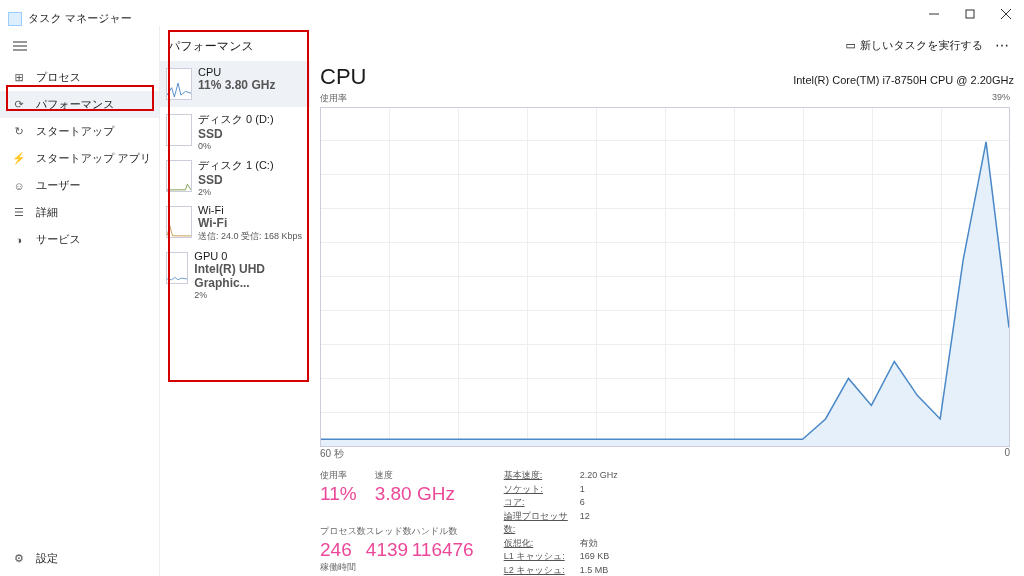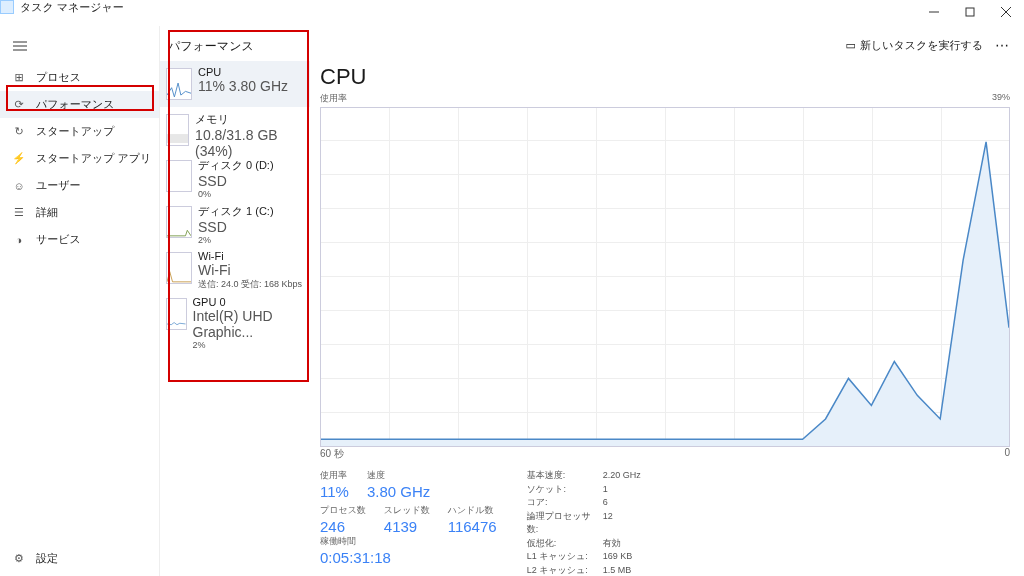--- a/index.html
+++ b/index.html
@@ -1,58 +1,58 @@
 <!DOCTYPE html>
 <html><head>
 <meta charset="utf-8">
 <style>
 * { margin: 0; padding: 0; box-sizing: border-box; font-family: "Yu Gothic UI", "Segoe UI", sans-serif; }
 body { width: 1024px; height: 576px; overflow: hidden; background: #fff; font-size: 11px; color: #1a1a1a; }
-.titlebar { height: 26px; display: flex; align-items: flex-start; }
+.titlebar { height: 26px; display: flex; align-items: flex-end; padding-left: 8px; }
 .titlebar .icon { width: 14px; height: 14px; background: #def; border: 1px solid #9cf; margin-right: 6px; }
 .titlebar .title { flex: 1; font-size: 11px; }
 .titlebar .wbtn { width: 36px; height: 24px; display: flex; align-items: center; justify-content: center; }
 .wrap { display: flex; height: 550px; }
 .left { width: 160px; border-right: 1px solid #eee; padding-top: 6px; }
 .hamb { width: 32px; height: 28px; display: flex; align-items: center; justify-content: center; margin-left: 4px; }
 .nav-item { display: flex; align-items: center; height: 27px; padding-left: 12px; gap: 10px; font-size: 11px; }
 .nav-item.active { background: #eef2f7; }
 .nav-icon { width: 14px; height: 14px; display: flex; align-items: center; justify-content: center; font-size: 11px; color: #555; }
 .settings { position: absolute; bottom: 10px; left: 12px; display: flex; align-items: center; gap: 10px; font-size: 11px; }
 .highlight-box { position: absolute; border: 2px solid #d40000; pointer-events: none; }
 .hb1 { left: 6px; top: 85px; width: 148px; height: 26px; }
 .hb2 { left: 168px; top: 30px; width: 141px; height: 352px; }
 .mid { width: 150px; padding-top: 8px; }
 .mid-title { font-size: 12px; padding: 4px 8px 6px; }
 .perf-item { display: flex; padding: 5px 6px 5px 6px; height: 46px; gap: 6px; align-items: flex-start; }
 .perf-item.sel { background: #eef2f7; }
 .mini { width: 26px; height: 32px; border: 1px solid #ccd; position: relative; margin-top: 2px; background: #fff; }
 .mini svg { width: 100%; height: 100%; }
 .perf-txt .t1 { font-size: 11px; }
-.perf-txt .t2 { font-size: 14px; color: #555; }
+.perf-txt .t2 { font-size: 12px; color: #555; font-weight: bold; }
 .perf-txt .t3 { font-size: 9px; color: #555; }
 .main { flex: 1; padding: 6px 10px 4px 10px; position: relative; }
 .topbar { display: flex; justify-content: flex-end; align-items: center; height: 26px; gap: 8px; }
 .newtask { display: flex; align-items: center; gap: 4px; font-size: 11px; }
 .dots { font-size: 14px; letter-spacing: 1px; padding: 0 4px; }
 .cpu-head { display: flex; justify-content: space-between; align-items: baseline; margin-top: 6px; }
 .cpu-head h1 { font-size: 22px; font-weight: 400; }
 .cpu-head .model { font-size: 11px; }
 .usage-row { display: flex; justify-content: space-between; font-size: 9px; color: #666; margin-top: 2px; }
 .chart { width: 690px; height: 340px; border: 1px solid #ccd; margin-top: 2px; position: relative; background: #fff; }
 .chart .grid { position: absolute; width: 100%; height: 100%; background:
   repeating-linear-gradient(0deg, transparent 0 33px, #eee 33px 34px),
   repeating-linear-gradient(90deg, transparent 0 68px, #eee 68px 69px); }
 .chart svg { position: absolute; width: 100%; height: 100%; }
 .axis-row { display: flex; justify-content: space-between; font-size: 10px; color: #666; width: 690px; }
 .stats { display: flex; gap: 30px; margin-top: 8px; font-size: 9px; color: #444; }
 .col .lbl { font-size: 9px; color: #666; }
-.col .big { font-size: 15px; color: #3b82f6; margin-top: 1px; }
+.col .big { font-size: 19px; color: #ec4899; margin-top: 1px; }
 .kv { display: flex; gap: 6px; font-size: 9px; color: #555; line-height: 1.5; }
-.kv .k { width: 70px; }
+.kv .k { width: 70px; text-decoration: underline; }
 svg { display: block; }
 </style>
 </head>
 <body>
 
 <div class="titlebar">
   <span class="icon"></span>
   <span class="title">タスク マネージャー</span>
   <div class="wbtn">
       <svg width="10" height="10">
@@ -124,31 +124,20 @@
           <svg viewBox="0 0 26 32">
             <polyline points="0,28 5,20 8,30 12,15 15,28 20,24 26,26" fill="none" stroke="#4a88c7" stroke-width="1"></polyline>
           </svg>
         </div>
       <div class="perf-txt">
           <div class="t1">CPU</div>
           <div class="t2">11%  3.80 GHz</div>
         </div>
     </div>
     <div class="perf-item">
-      <div class="mini">
-          <svg viewBox="0 0 26 32">
-            <rect x="0" y="21" width="26" height="11" fill="#e7e7e7"></rect>
-          </svg>
-        </div>
-      <div class="perf-txt">
-          <div class="t1">メモリ</div>
-          <div class="t2">10.8/31.8 GB (34%)</div>
-        </div>
-    </div>
-    <div class="perf-item">
       <div class="mini"></div>
       <div class="perf-txt">
           <div class="t1">ディスク 0 (D:)</div>
           <div class="t2">SSD</div>
           <div class="t3">0%</div>
         </div>
     </div>
     <div class="perf-item">
       <div class="mini">
           <svg viewBox="0 0 26 32">
@@ -191,20 +180,21 @@
     <div class="topbar">
       <div class="newtask">
         <span>▭</span>
         <span>新しいタスクを実行する</span>
       </div>
       <div class="dots">⋯</div>
     </div>
 
     <div class="cpu-head">
       <h1>CPU</h1>
+      <span class="model">Intel(R) Core(TM) i7-8750H CPU @ 2.20GHz</span>
     </div>
     <div class="usage-row" style="width:690px">
       <span>使用率</span>
       <span>39%</span>
     </div>
 
     <div class="chart">
       <div class="grid"></div>
       <svg viewBox="0 0 690 340" preserveAspectRatio="none" id="cpu-svg">
           <polygon points="0,340 0,333.2 22.999999999999996,333.2 45.99999999999999,333.2 68.99999999999999,333.2 91.99999999999999,333.2 114.99999999999997,333.2 137.99999999999997,333.2 160.99999999999997,333.2 184.00000000000003,333.2 207.00000000000003,333.2 230.00000000000003,333.2 253.00000000000003,333.2 276,333.2 299,333.2 322,333.2 345,333.2 368,333.2 391,333.2 414,333.2 437,333.2 460.00000000000006,333.2 482.99999999999994,333.2 506.00000000000006,312.8 529,272 552,299.2 575,255 598,289 621,312.8 644,152.99999999999997 667,33.99999999999999 690,221 690,340" fill="#e6f0fa"></polygon>
@@ -221,21 +211,21 @@
         <div style="display:flex;gap:18px">
           <div class="col">
               <div class="lbl">使用率</div>
               <div class="big">11%</div>
             </div>
           <div class="col">
               <div class="lbl">速度</div>
               <div class="big">3.80 GHz</div>
             </div>
         </div>
-        <div style="display:flex;gap:18px;margin-top:4px">
+        <div style="display:flex;margin-top:20px">
           <div class="col">
               <div class="lbl">プロセス数</div>
               <div class="big">246</div>
             </div>
           <div class="col">
               <div class="lbl">スレッド数</div>
               <div class="big">4139</div>
             </div>
           <div class="col">
               <div class="lbl">ハンドル数</div>

